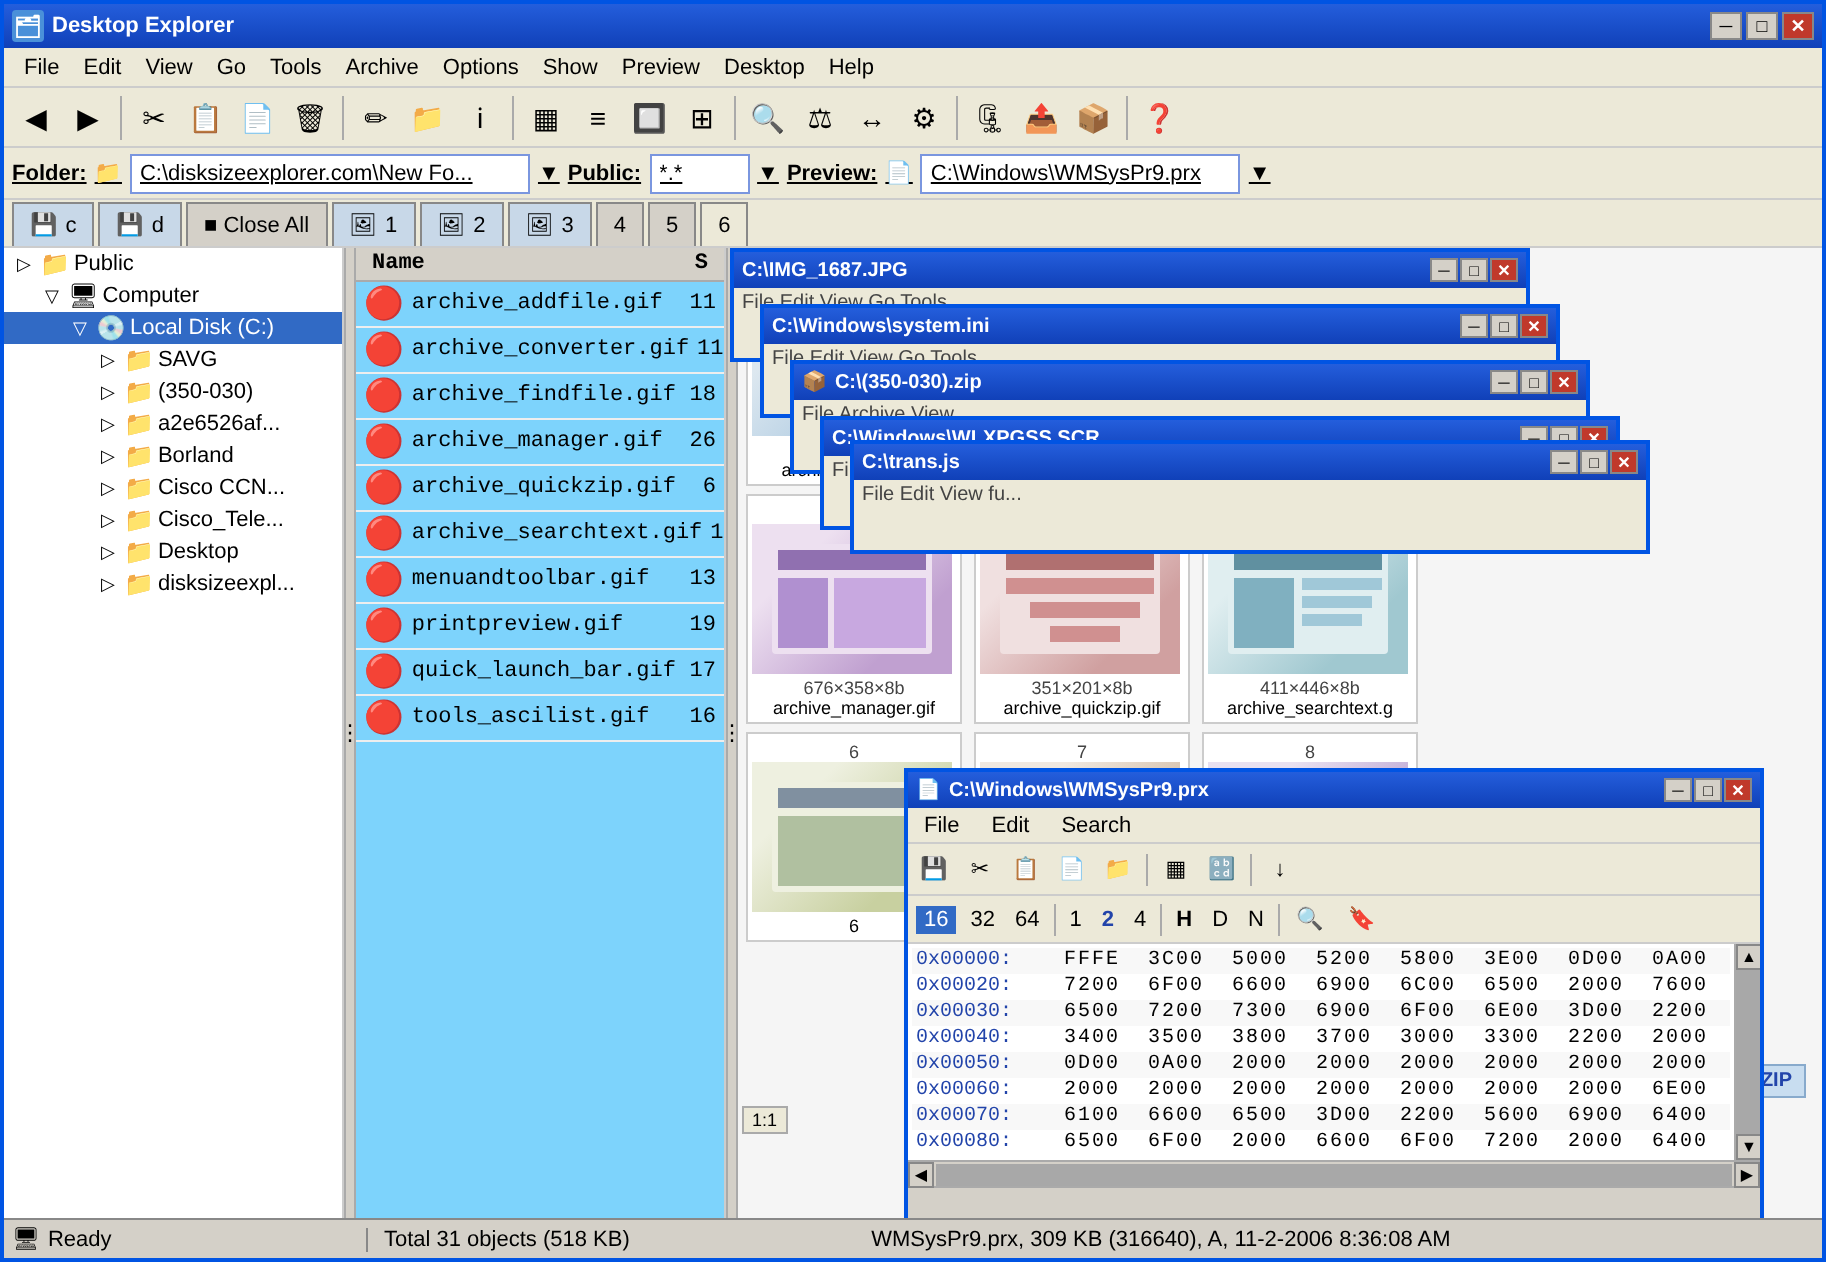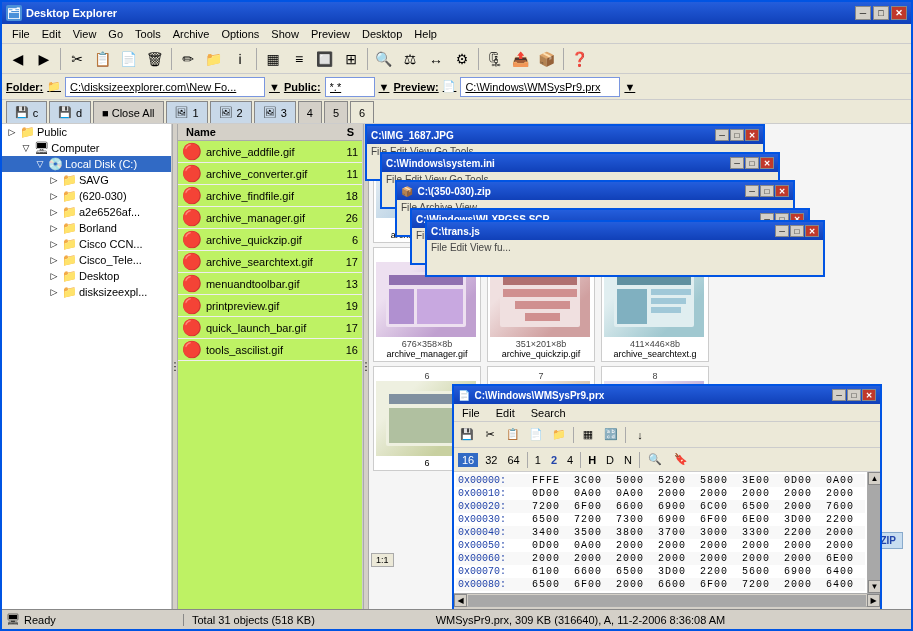--- a/index.html
+++ b/index.html
@@ -103,21 +103,21 @@
     
     .preview-img-0 { background: linear-gradient(135deg, #dde8f0 25%, #aac8e0 75%); }
     .preview-img-1 { background: linear-gradient(135deg, #e0f0dd 25%, #a0d0aa 75%); }
     .preview-img-2 { background: linear-gradient(135deg, #f0eddd 25%, #d0c8a0 75%); }
     .preview-img-3 { background: linear-gradient(135deg, #ede0f0 25%, #c0a0d0 75%); }
     .preview-img-4 { background: linear-gradient(135deg, #f0e0e0 25%, #d0a0a0 75%); }
     .preview-img-5 { background: linear-gradient(135deg, #e0eef0 25%, #a0c8d0 75%); }
     .preview-img-6 { background: linear-gradient(135deg, #eef0e0 25%, #c8d0a0 75%); }
     .preview-img-7 { background: linear-gradient(135deg, #f0e8e0 25%, #d0b8a0 75%); }
     .preview-img-8 { background: linear-gradient(135deg, #e8e0f0 25%, #b8a0d0 75%); }
-    .file-panel { width: 185px; flex-shrink: 0; border-right: 1px solid #ccc; overflow-y: auto; background: #bef264; }
+    .file-panel { width: 185px; flex-shrink: 0; border-right: 1px solid #ccc; overflow-y: auto; background: #7dd3fc; font-family: Liberation Mono, monospace; }
   </style>
 </head>
 <body>
 
 <div class="main-window">
 
   <div class="title-bar">
     <span class="title-bar-icon">🗂</span>
     <span class="title-bar-text">Desktop Explorer</span>
     <div class="title-bar-btns">
@@ -248,21 +248,21 @@
         <span class="tree-toggle">▷</span>
         <span class="tree-icon">📁</span>
         <span>SAVG</span>
       </div>
       <div class="tree-item">
         <span class="tree-indent"></span>
         <span class="tree-indent"></span>
         <span class="tree-indent"></span>
         <span class="tree-toggle">▷</span>
         <span class="tree-icon">📁</span>
-        <span>(620-030)</span>
+        <span>(350-030)</span>
       </div>
       <div class="tree-item">
         <span class="tree-indent"></span>
         <span class="tree-indent"></span>
         <span class="tree-indent"></span>
         <span class="tree-toggle">▷</span>
         <span class="tree-icon">📁</span>
         <span>a2e6526af...</span>
       </div>
       <div class="tree-item">
@@ -625,24 +625,20 @@
         <div class="hex-tool">🔖</div>
       </div>
 
       <div style="display:flex; flex:1; overflow:hidden;">
         <div class="hex-content" style="flex:1; overflow-y:auto; font-family:'Courier New',monospace; font-size:10px;">
           <div class="hex-row">
             <span class="hex-addr">0x00000:</span>
             <span class="hex-data">FFFE&nbsp;&nbsp;3C00&nbsp;&nbsp;5000&nbsp;&nbsp;5200&nbsp;&nbsp;5800&nbsp;&nbsp;3E00&nbsp;&nbsp;0D00&nbsp;&nbsp;0A00</span>
           </div>
           <div class="hex-row">
-            <span class="hex-addr">0x00010:</span>
-            <span class="hex-data">0D00&nbsp;&nbsp;0A00&nbsp;&nbsp;0A00&nbsp;&nbsp;2000&nbsp;&nbsp;2000&nbsp;&nbsp;2000&nbsp;&nbsp;2000&nbsp;&nbsp;2000</span>
-          </div>
-          <div class="hex-row">
             <span class="hex-addr">0x00020:</span>
             <span class="hex-data">7200&nbsp;&nbsp;6F00&nbsp;&nbsp;6600&nbsp;&nbsp;6900&nbsp;&nbsp;6C00&nbsp;&nbsp;6500&nbsp;&nbsp;2000&nbsp;&nbsp;7600</span>
           </div>
           <div class="hex-row">
             <span class="hex-addr">0x00030:</span>
             <span class="hex-data">6500&nbsp;&nbsp;7200&nbsp;&nbsp;7300&nbsp;&nbsp;6900&nbsp;&nbsp;6F00&nbsp;&nbsp;6E00&nbsp;&nbsp;3D00&nbsp;&nbsp;2200</span>
           </div>
           <div class="hex-row">
             <span class="hex-addr">0x00040:</span>
             <span class="hex-data">3400&nbsp;&nbsp;3500&nbsp;&nbsp;3800&nbsp;&nbsp;3700&nbsp;&nbsp;3000&nbsp;&nbsp;3300&nbsp;&nbsp;2200&nbsp;&nbsp;2000</span>

